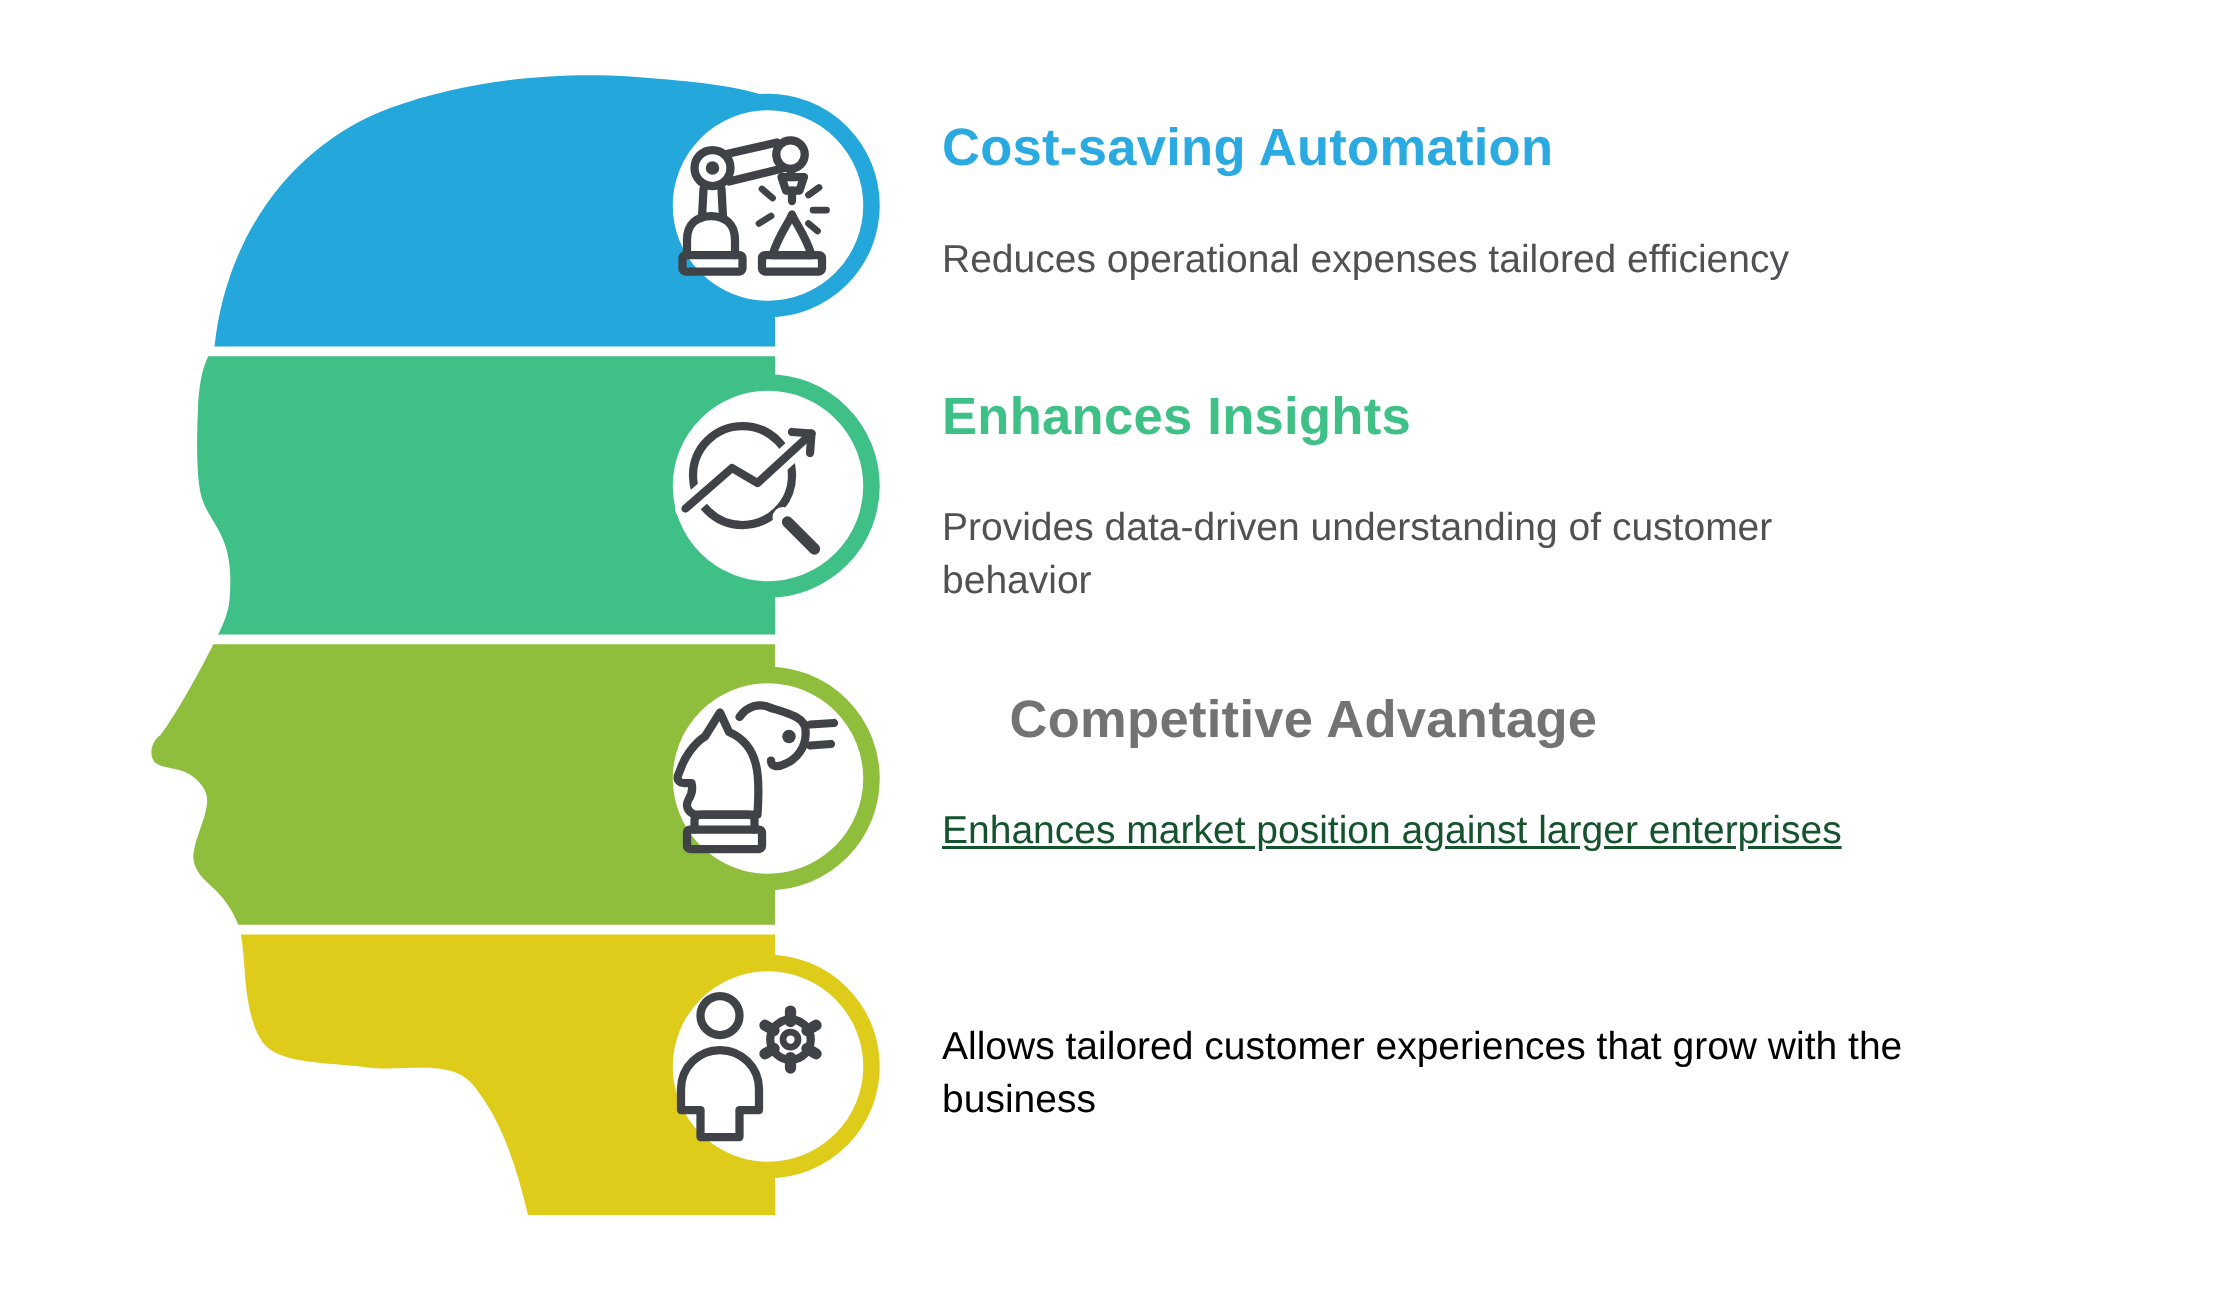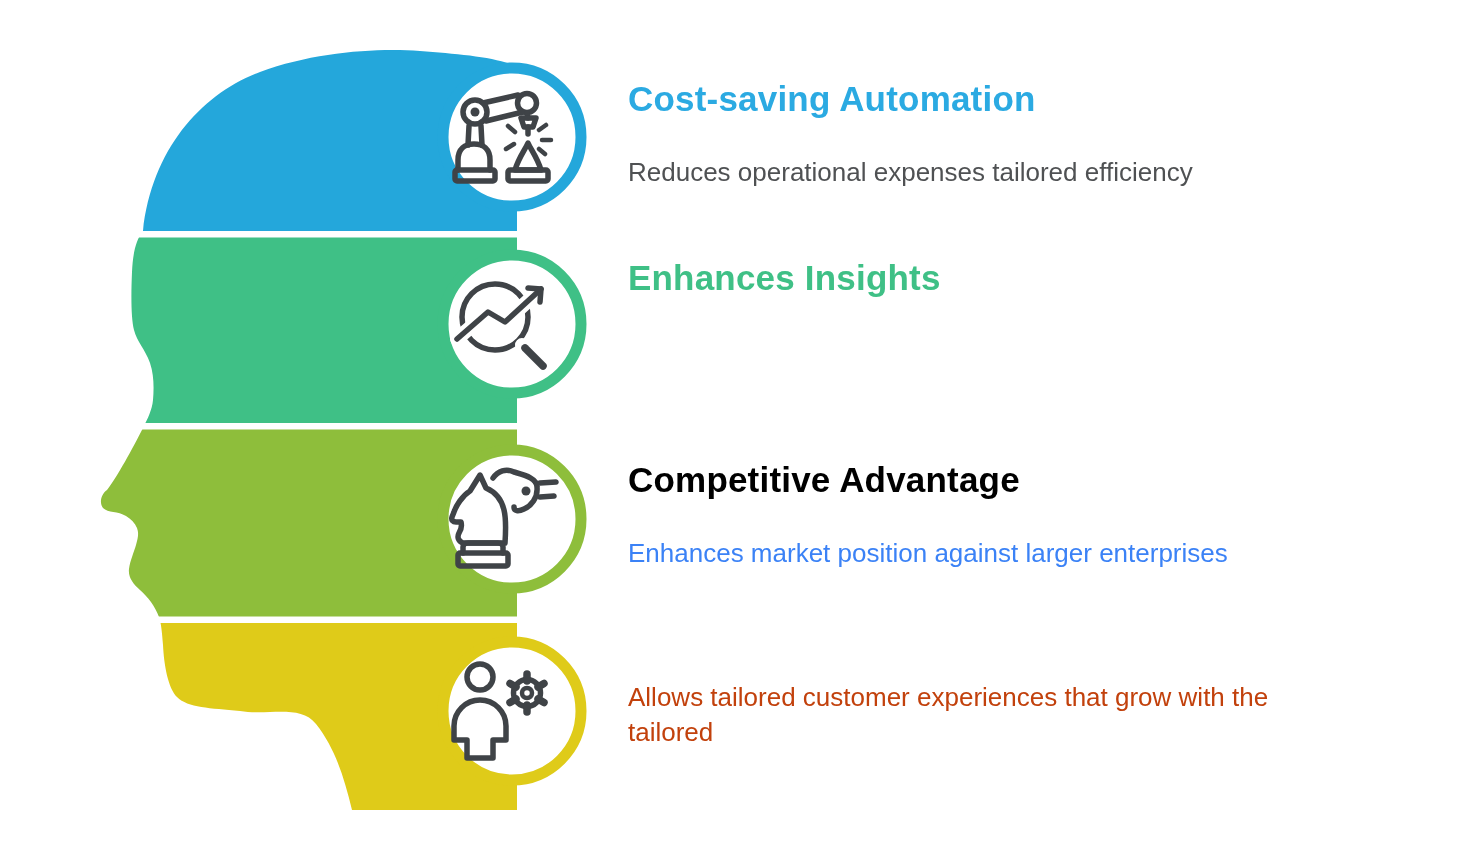--- a/index.html
+++ b/index.html
@@ -120,29 +120,33 @@
 
   <div class="section" style="top:81px">
     <div class="title" style="color: rgb(43, 170, 226);">Cost-saving Automation</div>
     <div class="desc" style="color: rgb(79, 81, 83);">
       <div class="line">Reduces operational expenses tailored efficiency</div>
     </div>
   </div>
 
   <div class="section" style="top:260px">
     <div class="title" style="color: rgb(63, 192, 134);">Enhances Insights</div>
+    <div class="desc" style="color: rgb(79, 81, 83);">
+      <div class="line">Provides data-driven understanding of customer</div>
+      <div class="line">behavior</div>
+    </div>
   </div>
 
   <div class="section" style="top:462px">
-    <div class="title" style="color: #000000;">Competitive Advantage</div>
-    <div class="desc" style="color: #3b82f6;">
+    <div class="title" style="color: #737373; margin-left: 45px;">Competitive Advantage</div>
+    <div class="desc" style="color: #14532d; text-decoration: underline;">
       <div class="line">Enhances market position against larger enterprises</div>
     </div>
   </div>
 
   <div class="section" style="top:642px">
-    <div class="desc" style="color: #c2410c;">
+    <div class="desc" style="color: #000000;">
       <div class="line">Allows tailored customer experiences that grow with the</div>
-      <div class="line">tailored</div>
+      <div class="line">business</div>
     </div>
   </div>
 
 </div>
 
 </body></html>

